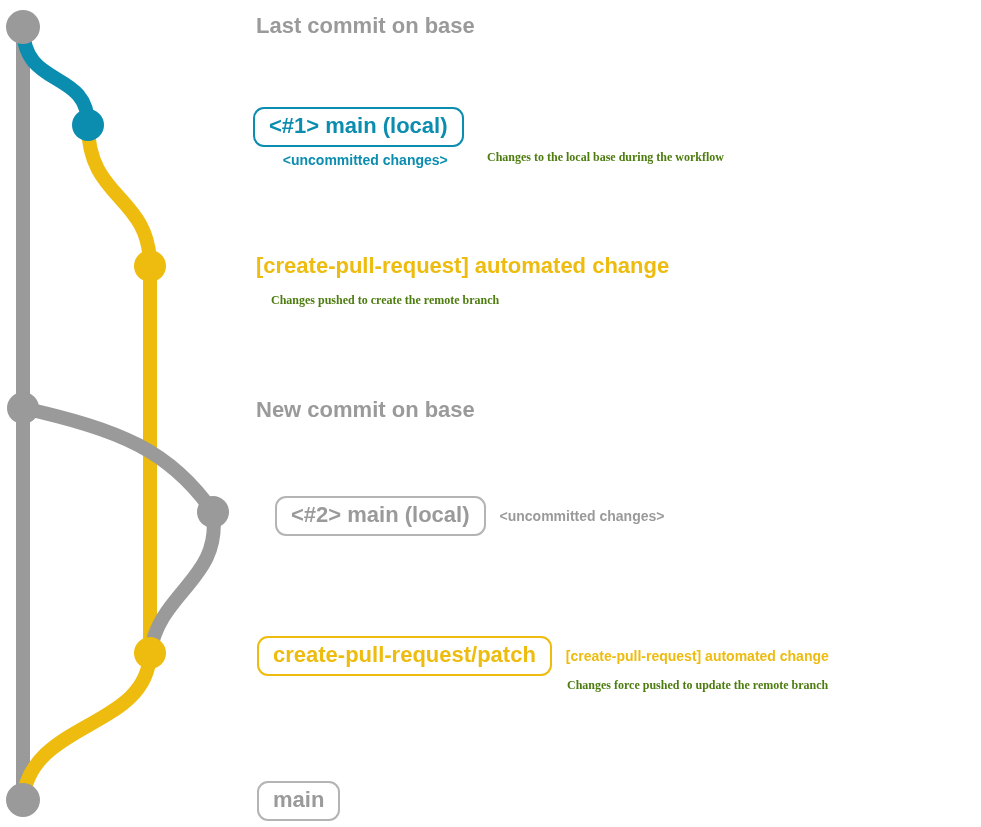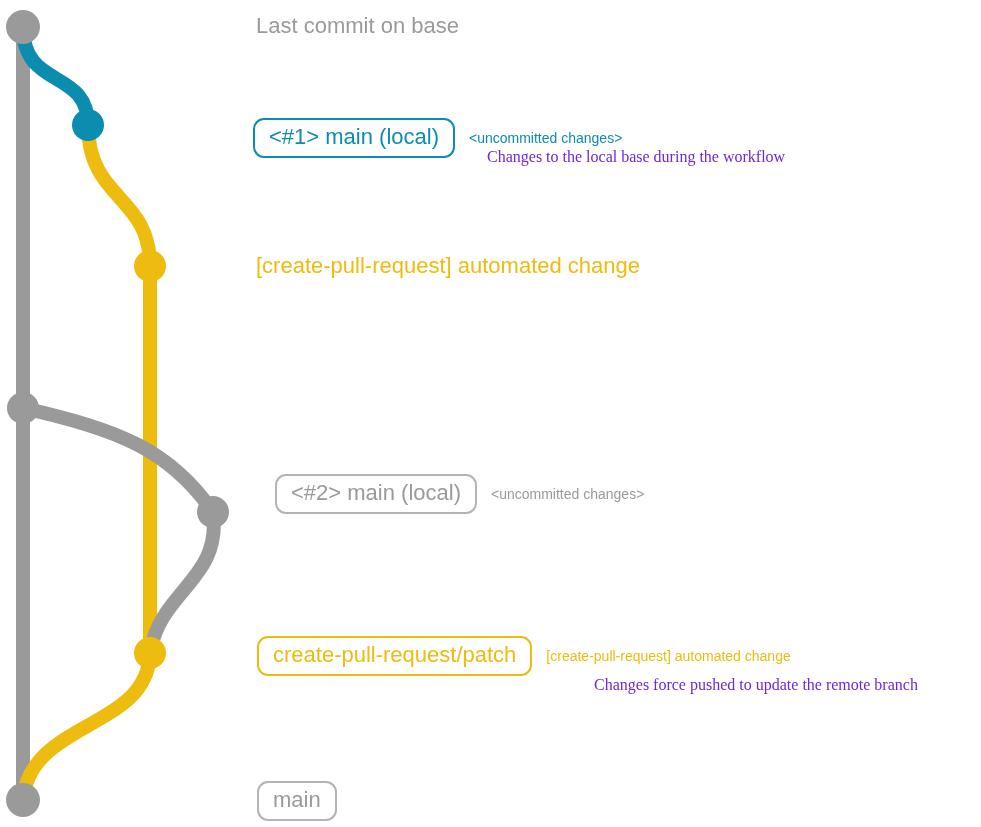--- a/index.html
+++ b/index.html
@@ -24,20 +24,21 @@
     height: 827px;
     pointer-events: none;
   }
 
   .labels-layer {
     position: absolute;
     left: 0;
     top: 0;
     width: 981px;
     height: 716px;
+    font-weight: bold;
   }
 
   .row {
     position: absolute;
   }
 
   
   .headline {
     font-family: "Liberation Sans", sans-serif;
     font-size: 22px;
@@ -75,23 +76,23 @@
     white-space: nowrap;
   }
   .pill-title.blue   { color: #0b8db0; }
   .pill-title.gray   { color: #9a9a9a; }
   .pill-title.yellow { color: #edbc0e; }
 
   
   .subtext {
     position: absolute;
     font-family: "Liberation Serif", "DejaVu Serif", serif;
-    font-size: 16px;
+    font-size: 12px;
     line-height: 24px;
-    color: #6d28d9;
+    color: #4d7c0f;
     white-space: nowrap;
   }
 </style>
 </head>
 <body>
 
 <svg id="graph-svg" viewBox="0 0 981 827" xmlns="http://www.w3.org/2000/svg">
 
   <path d="M 23 27 L 23 800" stroke="#9a9a9a" stroke-width="14" fill="none" stroke-linecap="round"></path>
 
@@ -115,39 +116,43 @@
   <circle cx="150" cy="653" r="16" fill="#edbc0e"></circle>
   <circle cx="23" cy="800" r="17" fill="#9a9a9a"></circle>
 </svg>
 
 <div class="labels-layer">
 
   <div class="row" style="left:256px; top:13px;">
     <span class="headline gray">Last commit on base</span>
   </div>
 
-  <div class="row pill-row" style="left:253px; top:118px;">
+  <div class="row pill-row" style="left:253px; top:107px;flex-direction:column;">
     <span class="pill blue">&lt;#1&gt; main (local)</span>
     <span class="pill-title blue">&lt;uncommitted changes&gt;</span>
   </div>
   <div class="subtext" style="left:487px; top:145px;">Changes to the local base during the workflow</div>
 
   <div class="row" style="left:256px; top:253px;">
     <span class="headline yellow">[create-pull-request] automated change</span>
   </div>
+  <div class="subtext" style="left:271px; top:288px;">Changes pushed to create the remote branch</div>
 
+  <div class="row" style="left:256px; top:397px;">
+    <span class="headline gray">New commit on base</span>
+  </div>
 
-  <div class="row pill-row" style="left:255px; top:474px;padding-left:20px;">
+  <div class="row pill-row" style="left:255px; top:496px;padding-left:20px;">
     <span class="pill gray">&lt;#2&gt; main (local)</span>
     <span class="pill-title gray">&lt;uncommitted changes&gt;</span>
   </div>
 
   <div class="row pill-row" style="left:257px; top:636px;">
     <span class="pill yellow">create-pull-request/patch</span>
     <span class="pill-title yellow">[create-pull-request] automated change</span>
   </div>
-  <div class="subtext" style="left:594px; top:673px;">Changes force pushed to update the remote branch</div>
+  <div class="subtext" style="left:567px; top:673px;">Changes force pushed to update the remote branch</div>
 
   <div class="row pill-row" style="left:257px; top:781px;text-align:center;">
     <span class="pill gray">main</span>
   </div>
 
 </div>
 
 </body></html>

